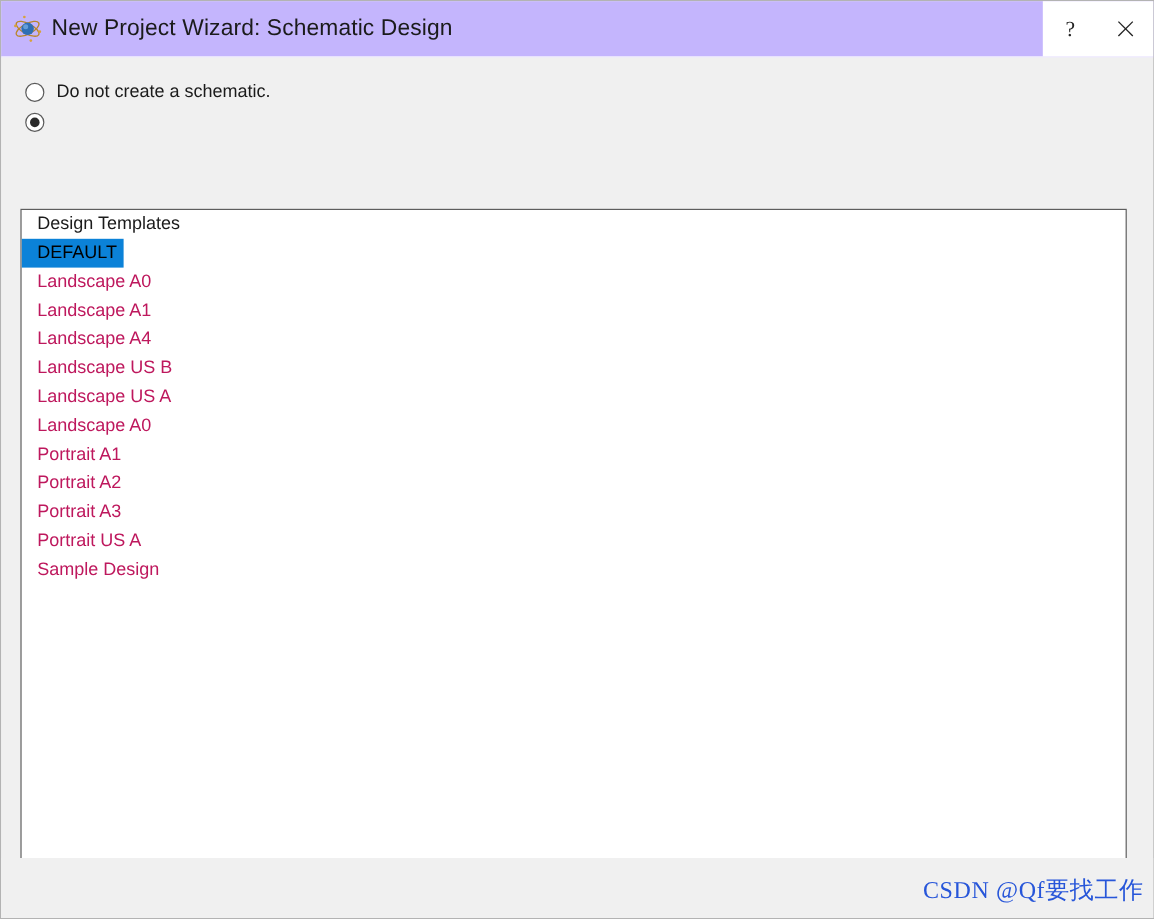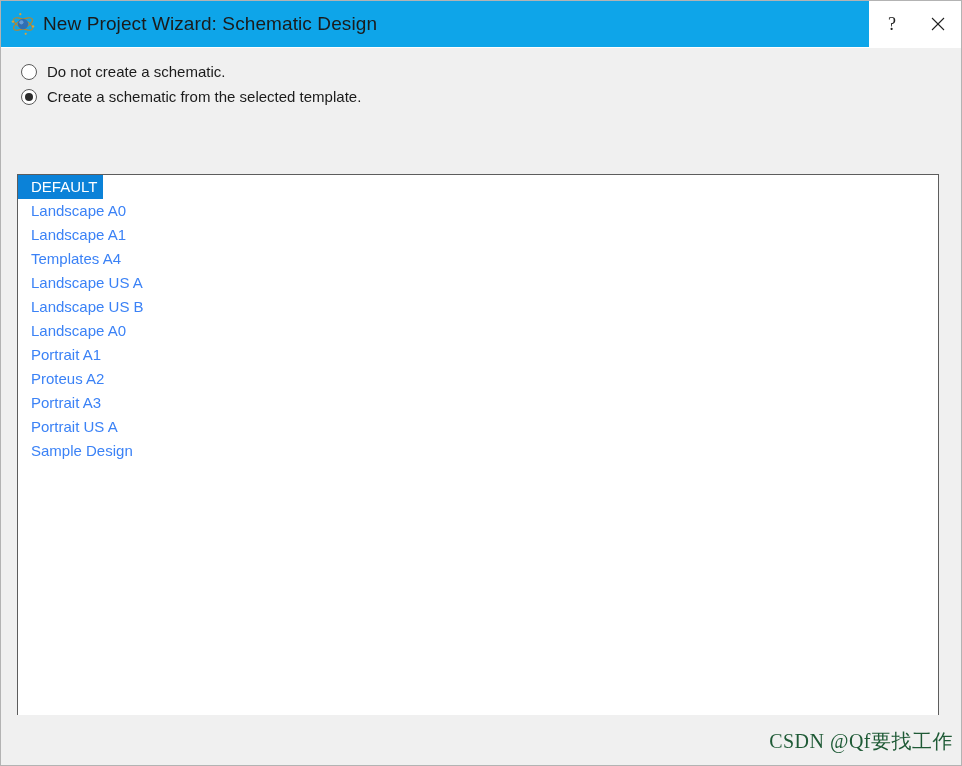--- a/index.html
+++ b/index.html
@@ -22,21 +22,21 @@
     background: #f0f0f0;
     border: 1px solid #b3b3b3;
     box-sizing: border-box;
     display: flex;
     flex-direction: column;
   }
 
   
   .titlebar {
     height: 46px;
-    background: #0ea5e9;
+    background: #c4b5fd;
     display: flex;
     align-items: center;
     flex: none;
     position: relative;
     border-bottom: 1px solid #ffffff;
   }
   .title-icon {
     width: 24px;
     height: 24px;
     margin-left: 10px;
@@ -83,21 +83,21 @@
     position: relative;
     background: #f0f0f0;
     padding: 0;
   }
 
   .radio-group {
     padding: 16px 0 0 20px;
   }
   .radio-row {
     display: flex;
-    align-items: flex-start;
+    align-items: center;
     height: 25px;
     cursor: default;
   }
   .radio-mark {
     width: 16px;
     height: 16px;
     border-radius: 50%;
     border: 1px solid #5a5a5a;
     background: #ffffff;
     box-sizing: border-box;
@@ -138,31 +138,31 @@
     font-size: 15px;
     color: #1b1b1b;
     height: 24px;
     line-height: 24px;
     padding-left: 13px;
     white-space: nowrap;
     cursor: default;
   }
   .list-item {
     font-size: 15px;
-    color: #3b82f6;
+    color: #be185d;
     height: 24px;
     line-height: 24px;
     padding-left: 13px;
     white-space: nowrap;
     cursor: default;
     display: block;
   }
   .list-item.selected {
     background: #0b82d8;
-    color: #ffffff;
+    color: #000000;
     width: max-content;
     padding-right: 6px;
   }
 
   
   .path-text {
     position: absolute;
     left: 20px;
     top: 688px;
     font-size: 14.5px;
@@ -180,21 +180,21 @@
     height: 50px;
     background: #f0f0f0;
   }
 
   
   .watermark {
     position: absolute;
     right: 8px;
     bottom: 10px;
     font-size: 20px;
-    color: #14532d;
+    color: #1d4ed8;
     white-space: nowrap;
     pointer-events: none;
     font-family: "Liberation Serif", serif;
     letter-spacing: 0.5px;
     opacity: 0.95;
   }
 </style>
 </head>
 <body>
 
@@ -230,34 +230,34 @@
 
   <div class="body">
 
     <div class="radio-group">
       <div class="radio-row">
         <span class="radio-mark"></span>
         <span class="radio-label">Do not create a schematic.</span>
       </div>
       <div class="radio-row checked">
         <span class="radio-mark"></span>
-        <span class="radio-label">Create a schematic from the selected template.</span>
       </div>
     </div>
 
     <div class="listbox">
+      <div class="list-header">Design Templates</div>
       <div class="list-item selected">DEFAULT</div>
       <div class="list-item">Landscape A0</div>
       <div class="list-item">Landscape A1</div>
-      <div class="list-item">Templates A4</div>
+      <div class="list-item">Landscape A4</div>
+      <div class="list-item">Landscape US B</div>
       <div class="list-item">Landscape US A</div>
-      <div class="list-item">Landscape US B</div>
       <div class="list-item">Landscape A0</div>
       <div class="list-item">Portrait A1</div>
-      <div class="list-item">Proteus A2</div>
+      <div class="list-item">Portrait A2</div>
       <div class="list-item">Portrait A3</div>
       <div class="list-item">Portrait US A</div>
       <div class="list-item">Sample Design</div>
     </div>
 
     <div class="path-text">D:\Proteus 8.9 SP2\Proteus 8 Professional\DATA\Templates\DEFAULT.DTF</div>
 
     <div class="footer"></div>
 
     <div class="watermark">CSDN @Qf要找工作</div>

